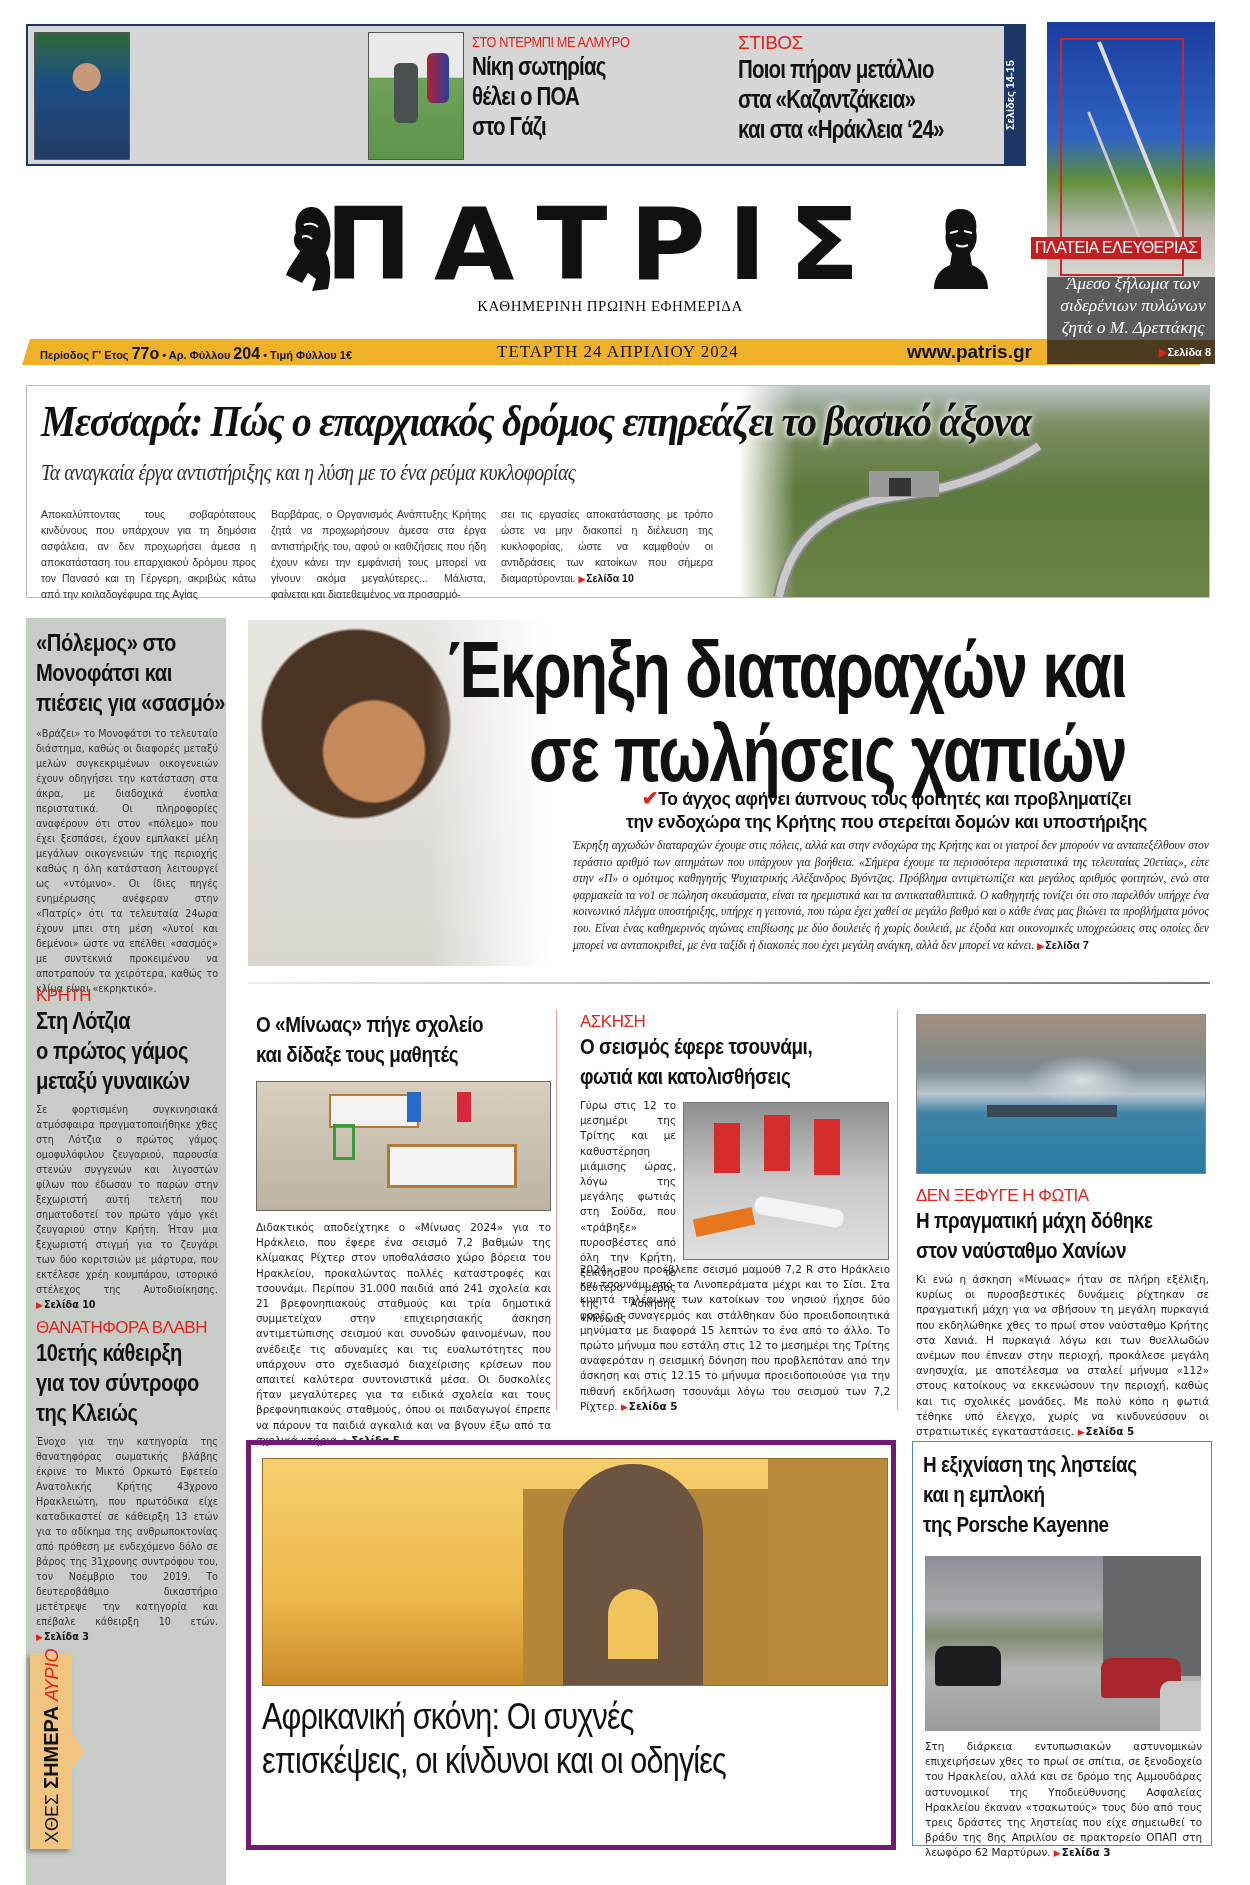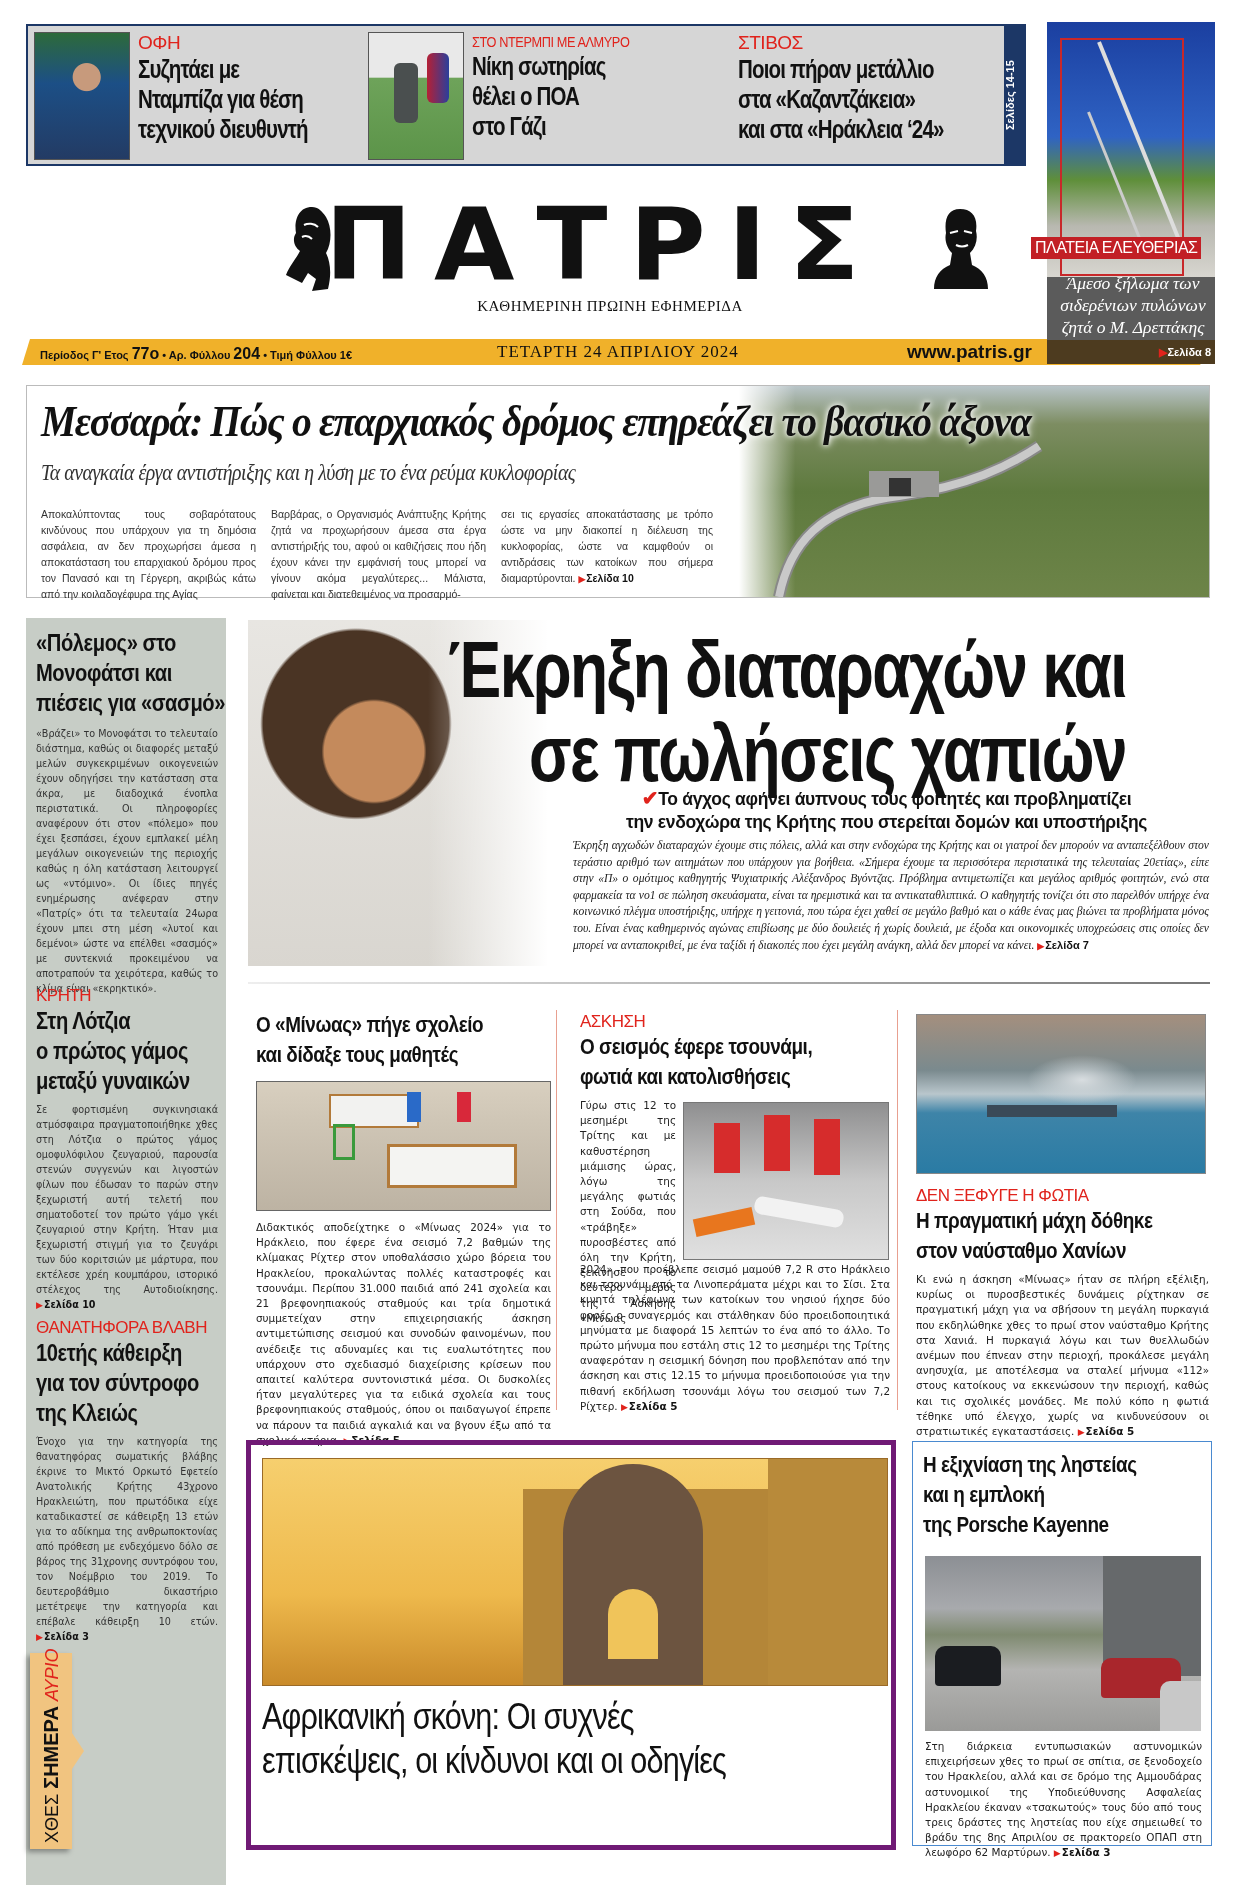--- a/index.html
+++ b/index.html
@@ -74,26 +74,20 @@
   #dust-body { position: absolute; left: 11px; top: 362px; width: 630px; font-family: "Liberation Serif", serif; font-style: italic; font-size: 11.5px; line-height: 17px; color: #222; }
 
   #porsche-box { left: 912px; top: 1441px; width: 300px; height: 405px; border: 1.5px solid #4a8ad0; }
 </style>
 </head>
 <body>
 
 <div id="sports-strip" class="abs">
 
   <div class="sport-photo img" style="left:6px;background:radial-gradient(circle at 55% 35%, #c79a7c 0 14%, transparent 15%),linear-gradient(180deg,#2d6a3a 0%,#1c4f86 40%,#233b64 100%);"></div>
-  <div class="sport-item" style="left:110px;width:210px;">
-    <div class="kicker" style="font-size:19px;">ΟΦΗ</div>
-    <div class="sport-title">Συζητάει με</div>
-    <div class="sport-title">Νταμπίζα για θέση</div>
-    <div class="sport-title">τεχνικού διευθυντή</div>
-  </div>
 
   <div class="sport-photo img" style="left:340px;background:linear-gradient(180deg,#e9e9e9 0%,#e9e9e9 35%,#6ea35a 36%,#5c9449 100%);">
     <div style="position:absolute;left:25px;top:30px;width:24px;height:60px;background:#4a4f4f;border-radius:6px;"></div>
     <div style="position:absolute;left:58px;top:20px;width:22px;height:50px;background:linear-gradient(90deg,#b52035,#2a3f9c);border-radius:6px;"></div>
   </div>
   <div class="sport-item" style="left:444px;width:160px;">
     <div class="kicker" style="font-size:15px;line-height:19px;white-space:nowrap;transform:scaleX(0.85);transform-origin:left top;">ΣΤΟ ΝΤΕΡΜΠΙ ΜΕ ΑΛΜΥΡΟ</div>
     <div class="sport-title">Νίκη σωτηρίας</div>
     <div class="sport-title">θέλει ο ΠΟΑ</div>
     <div class="sport-title">στο Γάζι</div>

